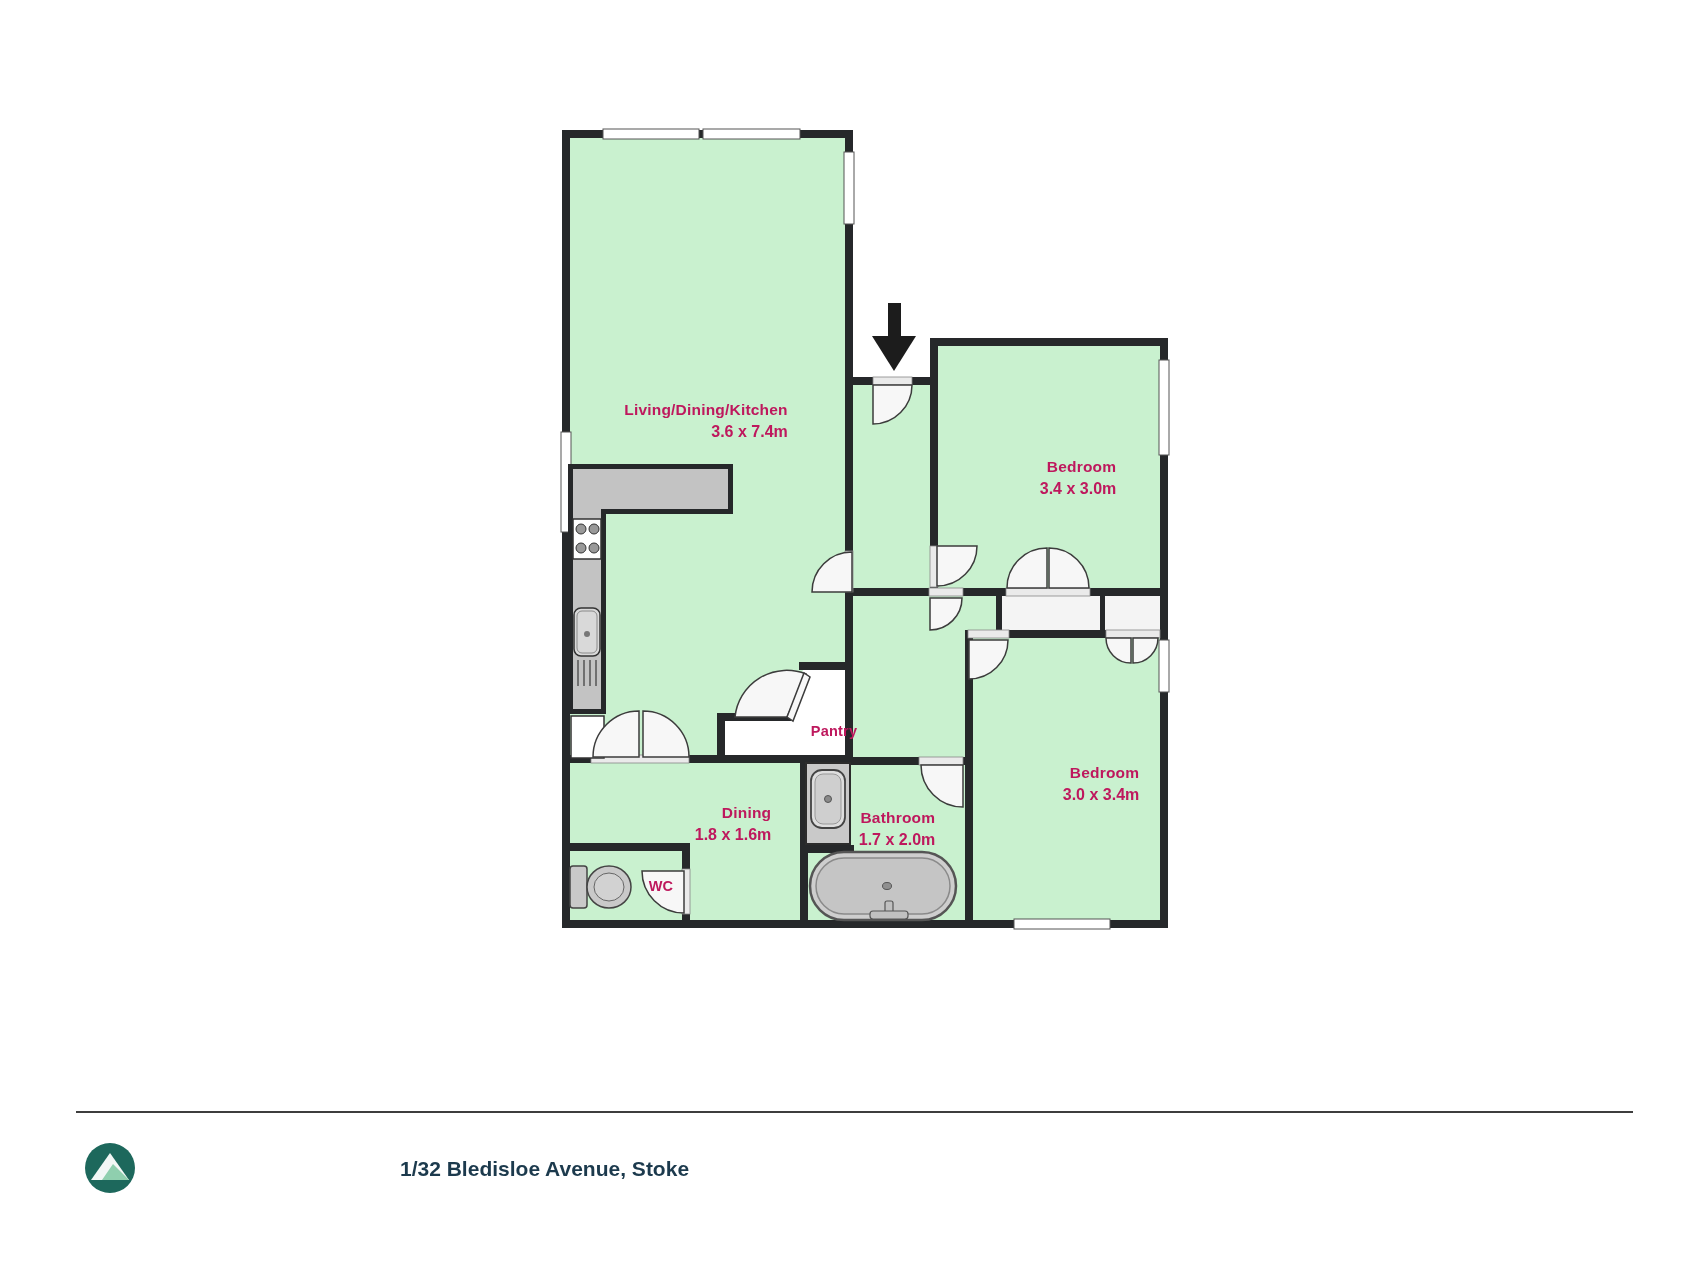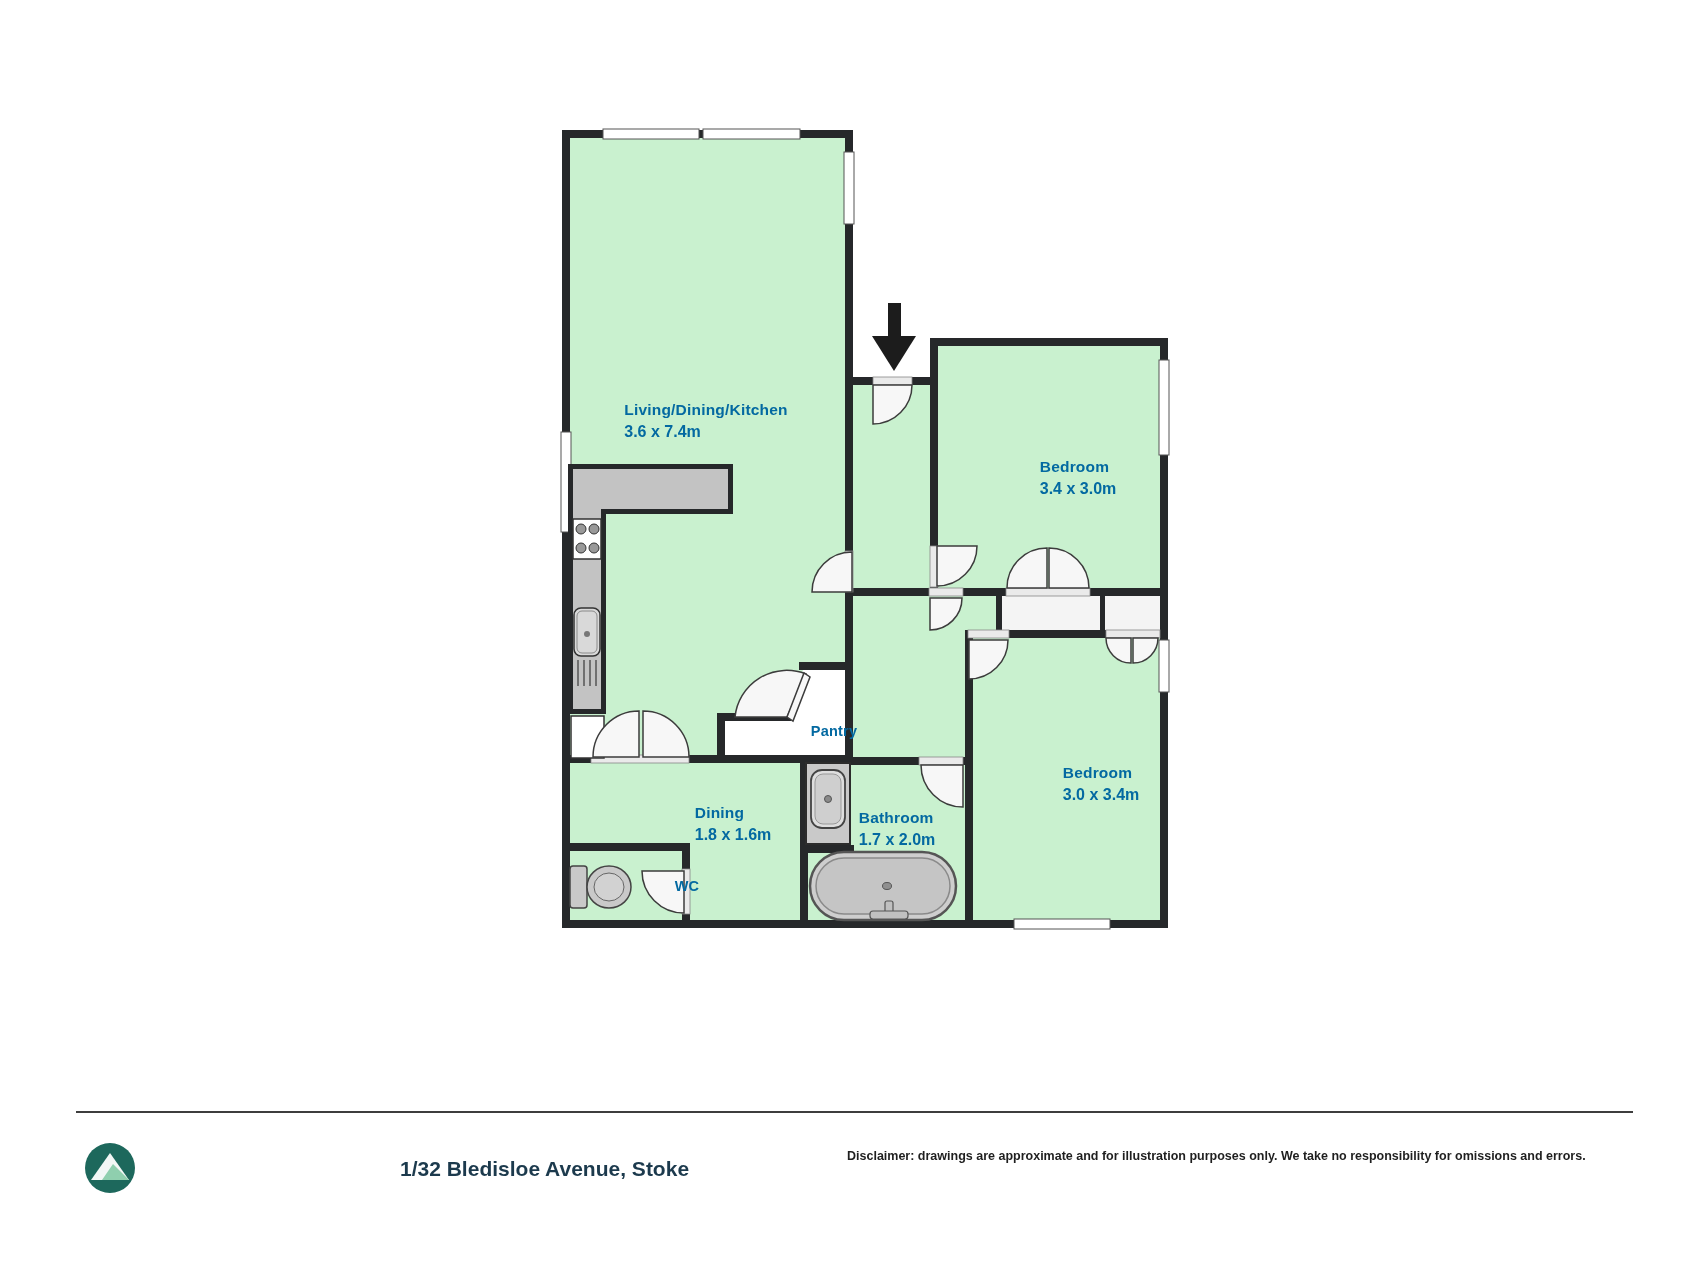--- a/index.html
+++ b/index.html
@@ -1,19 +1,19 @@
 <!DOCTYPE html>
 <html><head>
 <meta charset="utf-8">
 <style>
   html,body{margin:0;padding:0;background:#ffffff;}
   .canvas{position:relative;width:1707px;height:1280px;background:#ffffff;overflow:hidden;
           font-family:"Liberation Sans",sans-serif;}
   .plan-svg{position:absolute;left:0;top:0;}
-  .room-label{position:absolute;transform:translate(-50%,-50%);text-align:left;color:#0369a1;pointer-events:none;}
+  .room-label{position:absolute;transform:translate(-50%,-50%);text-align:right;color:#be185d;pointer-events:none;}
   .room-name{font-size:15.5px;font-weight:700;letter-spacing:.2px;white-space:nowrap;}
   .room-dims{font-size:16px;font-weight:700;margin-top:4px;white-space:nowrap;}
   .single .room-name{font-size:14.5px;padding-left:40px;}
   .footer-line{position:absolute;left:76px;top:1111px;width:1557px;height:2px;background:#3e3e3e;}
   .footer-logo{position:absolute;left:84px;top:1142px;}
   .brand{position:absolute;left:150px;top:1146px;font-size:38px;font-weight:700;letter-spacing:11px;
          color:#233642;line-height:52px;white-space:nowrap;}
   .address{position:absolute;left:400px;top:1157px;font-size:21px;font-weight:700;color:#1c3a4d;white-space:nowrap;}
   .disclaimer{position:absolute;left:847px;top:1148px;font-size:12.5px;font-weight:700;color:#1f1f1f;line-height:17px;}
   .disclaimer div{white-space:nowrap;}
@@ -186,37 +186,36 @@
     <div class="room-name">Pantry</div>
   </div>
   <div class="room-label" style="left:733px;top:824px;">
     <div class="room-name">Dining</div>
     <div class="room-dims">1.8 x 1.6m</div>
   </div>
   <div class="room-label" style="left:897px;top:829px;">
     <div class="room-name">Bathroom</div>
     <div class="room-dims">1.7 x 2.0m</div>
   </div>
-  <div class="room-label single" style="left:641px;top:886px;margin-left:26px;">
+  <div class="room-label single" style="left:641px;top:886px;">
     <div class="room-name">WC</div>
   </div>
 
   <div class="footer-line"></div>
 
   <svg class="footer-logo" width="52" height="52" viewBox="0 0 52 52">
     <defs>
         <clipPath id="logoClip">
           <circle cx="26" cy="26" r="25"></circle>
         </clipPath>
       </defs>
     <circle cx="26" cy="26" r="25" fill="#1d685c"></circle>
     <g clip-path="url(#logoClip)">
       <polygon points="7,38 26,11 45,38" fill="#f2f7f5"></polygon>
       <polygon points="18,38 29,22 45,38" fill="#8fcfae"></polygon>
     </g>
   </svg>
 
   <div class="address">1/32 Bledisloe Avenue, Stoke</div>
   <div class="disclaimer">
-    <div>Disclaimer: drawings are approximate and for illustration purposes only. We take no responsibility for omissions and errors.</div>
   </div>
 
 </div>
 
 </body></html>

